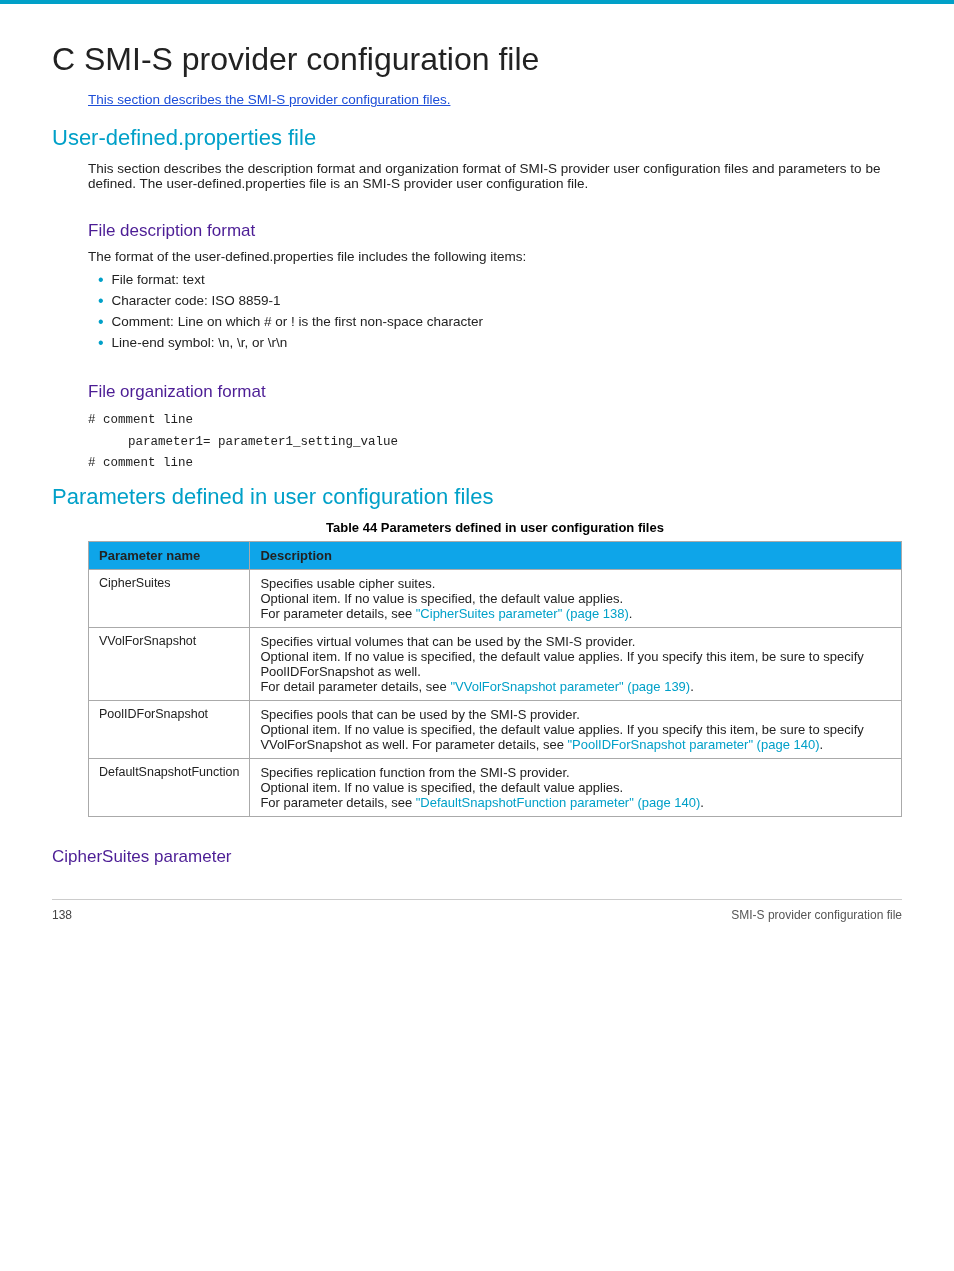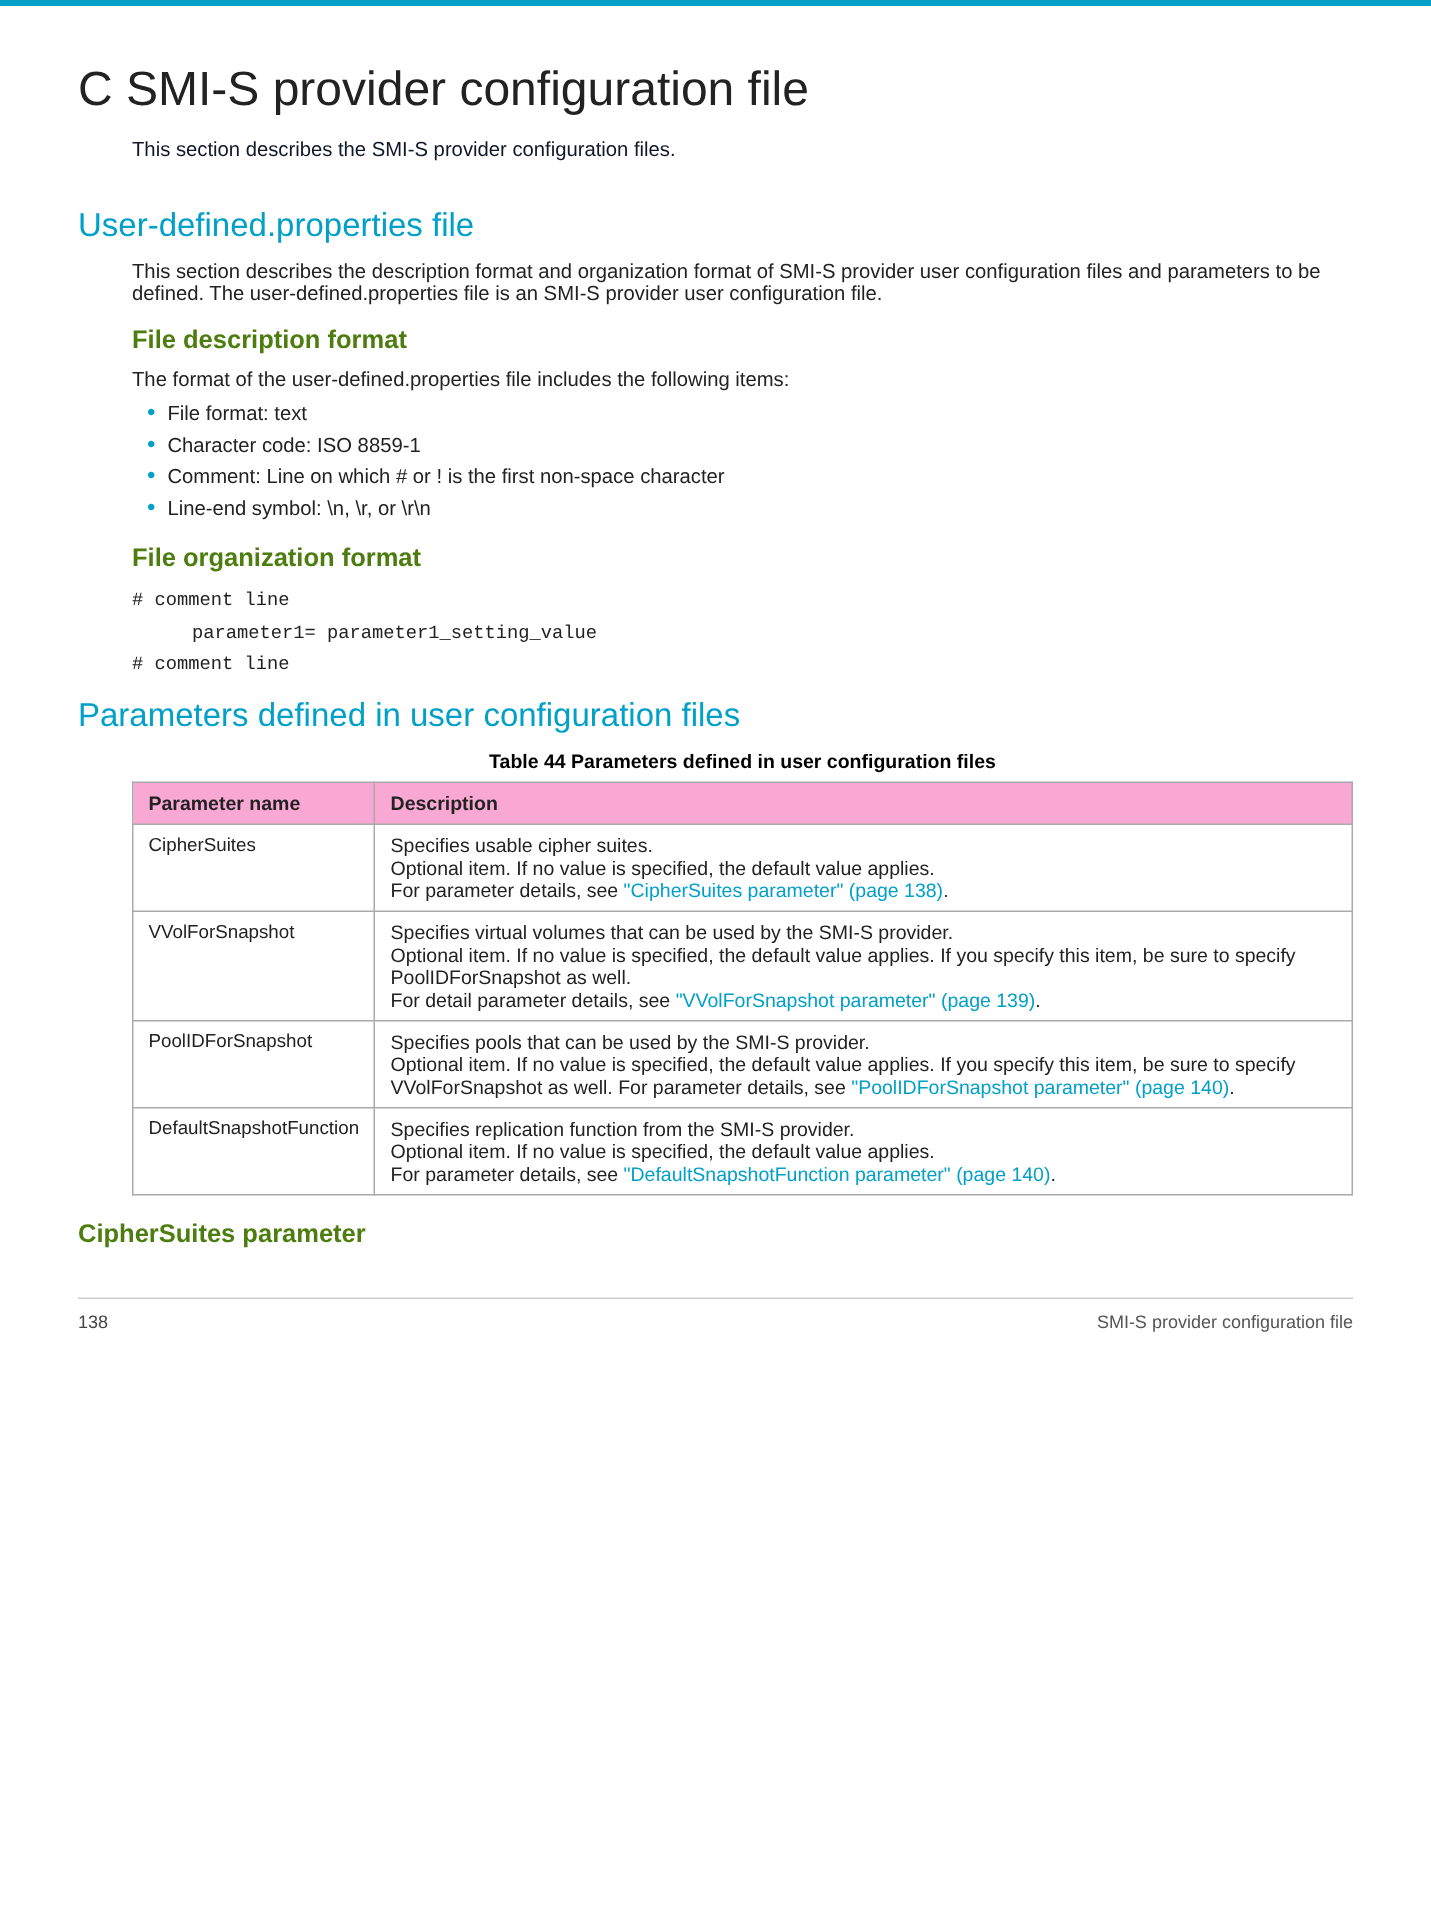--- a/index.html
+++ b/index.html
@@ -18,37 +18,38 @@
     }
     h1.main-title {
       font-size: 32px;
       font-weight: 300;
       color: #222;
       margin-bottom: 14px;
       line-height: 1.2;
     }
     .intro-text {
       margin-left: 36px;
-      margin-bottom: 30px;
-      font-size: 13.5px;
-      color: #0f172a;
+      margin-bottom: 18px;
+      font-size: 13.5px;
+      color: #1d4ed8;
+      text-decoration: underline;
     }
     h2.section-title {
       font-size: 22px;
       font-weight: 300;
       color: #00a0c8;
       margin-bottom: 10px;
       margin-top: 10px;
     }
     h3.sub-section-title {
       font-size: 17px;
-      font-weight: 700;
-      color: #4d7c0f;
+      font-weight: 400;
+      color: #4c1d95;
       margin-bottom: 8px;
-      margin-top: 14px;
+      margin-top: 30px;
     }
     .section-body {
       margin-left: 36px;
     }
     .section-body p {
       margin-bottom: 8px;
       font-size: 13.5px;
     }
     ul.bullet-list {
       list-style: none;
@@ -90,21 +91,21 @@
       margin-bottom: 6px;
       margin-top: 8px;
     }
     table.params-table {
       width: 100%;
       border-collapse: collapse;
       font-size: 13px;
       margin-bottom: 16px;
     }
     table.params-table th {
-      background: #f9a8d4;
+      background: #0ea5e9;
       border: 1px solid #aaa;
       padding: 6px 10px;
       text-align: left;
       font-weight: bold;
       font-size: 13px;
     }
     table.params-table td {
       border: 1px solid #aaa;
       padding: 6px 10px;
       vertical-align: top;

